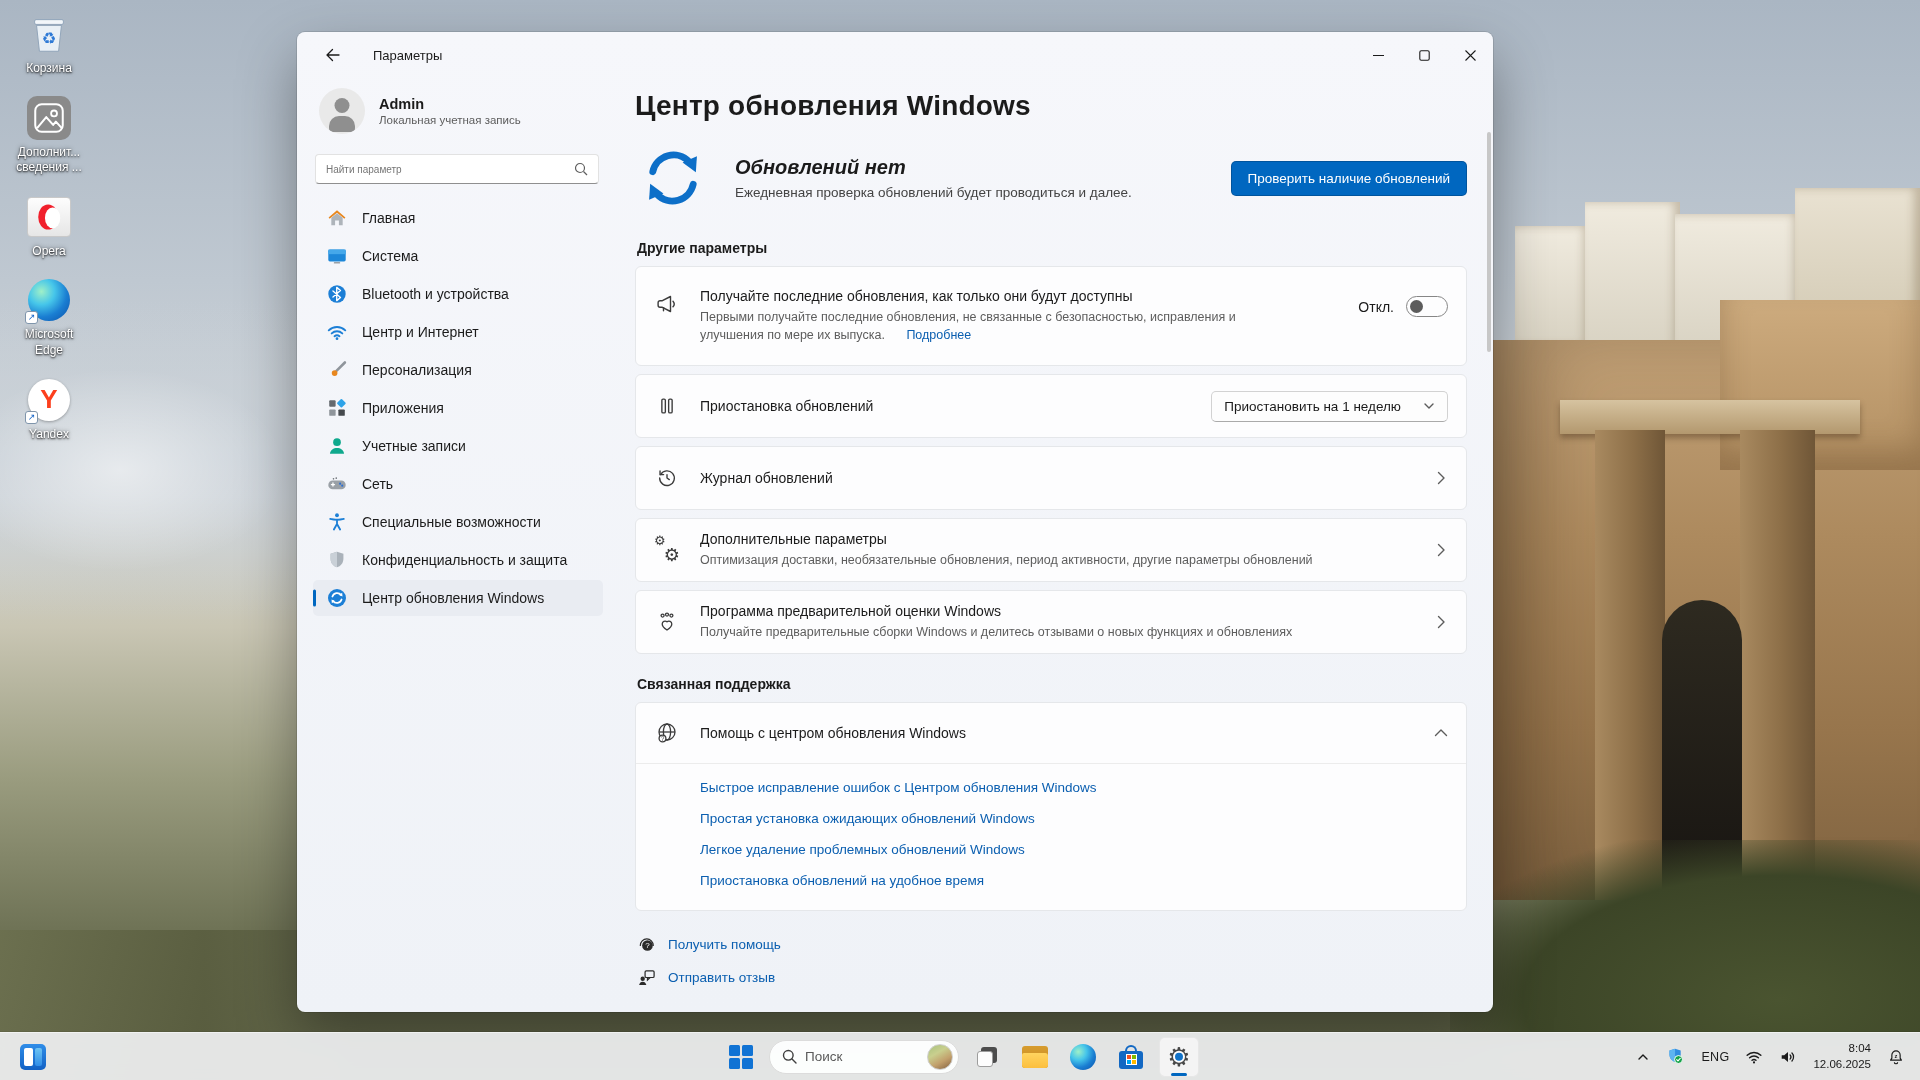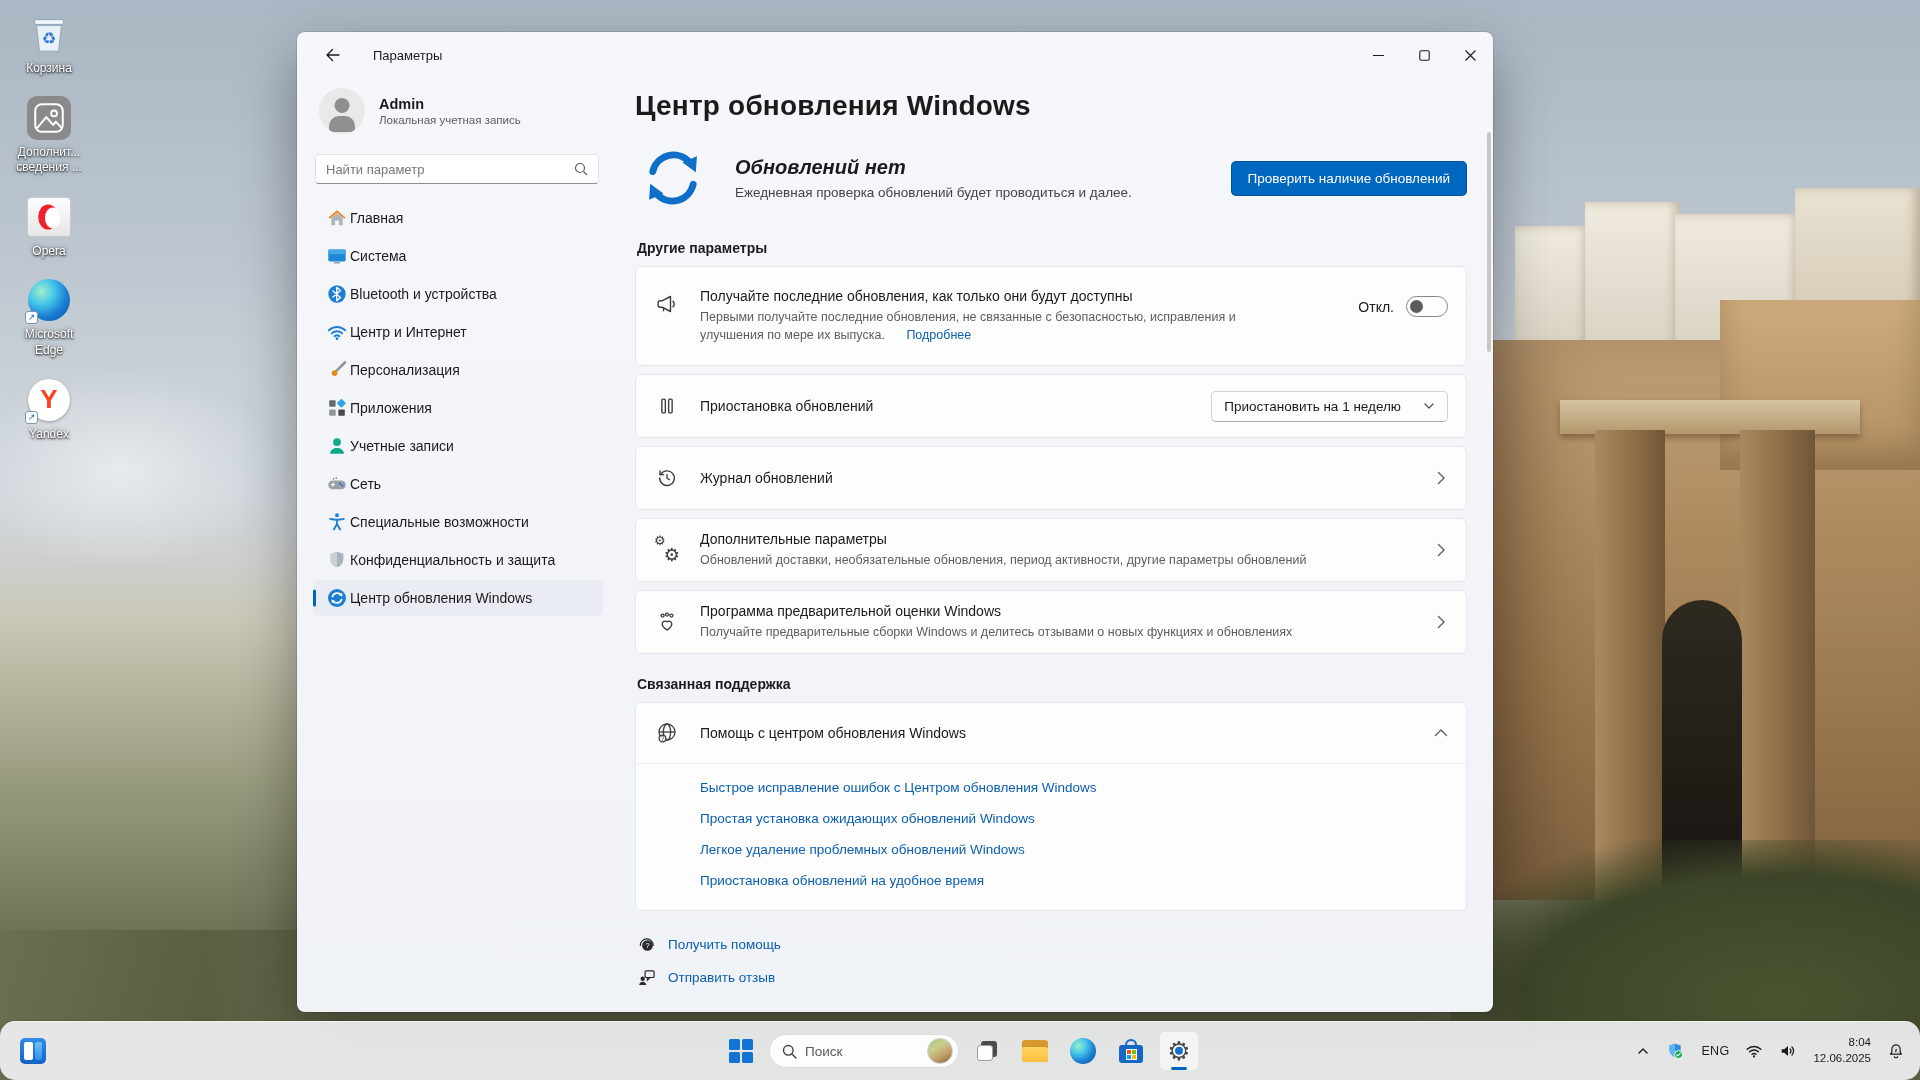--- a/index.html
+++ b/index.html
@@ -73,23 +73,23 @@
   
   .sidebar { width:318px; flex:0 0 auto; padding:4px 12px 0 16px; }
   .user { display:flex; align-items:center; gap:14px; padding:6px 6px 20px 6px; }
   .avatar { width:46px; height:46px; border-radius:50%; background:#e9e9e9; position:relative; overflow:hidden; flex:0 0 auto; }
   .avatar .head { position:absolute; left:50%; top:10px; transform:translateX(-50%); width:15px; height:15px; border-radius:50%; background:#8f8f8f; }
   .avatar .torso { position:absolute; left:50%; top:28px; transform:translateX(-50%); width:26px; height:16px; border-radius:10px 10px 4px 4px; background:#8f8f8f; }
   .user-name { font-size:14.5px; font-weight:bold; }
   .user-sub { font-size:11.5px; color:#5d5d5d; margin-top:2px; }
   .search-box { height:30px; background:#fff; border:1px solid #e2e2e2; border-bottom:1px solid #8f8f8f; border-radius:4px;
     display:flex; align-items:center; padding:0 10px; margin:0 4px 16px 2px; cursor:text; }
-  .search-box .ph { flex:1; font-size:13px; color:#767676; }
+  .search-box .ph { flex:1; font-size:10px; color:#767676; }
   .nav { display:flex; flex-direction:column; gap:2px; }
-  .nav-item { height:36px; border-radius:5px; display:flex; align-items:center; gap:2px; padding:0 10px 0 12px;
+  .nav-item { height:36px; border-radius:5px; display:flex; align-items:center; gap:14px; padding:0 10px 0 12px;
     font-size:14px; position:relative; cursor:pointer; }
   .nav-item.selected { background:#e9ecf2; }
   .sel-pill { position:absolute; left:0; top:50%; transform:translateY(-50%); width:3px; height:17px; border-radius:2px;
     background:var(--accent,#0067C0); }
   .nav-ic { width:23px; height:23px; flex:0 0 auto; display:flex; align-items:center; justify-content:center; }
 
   
   .main { flex:1; padding:0 26px 0 20px; position:relative; min-width:0; }
   .page-title { font-size:28px; font-weight:600; margin:12px 0 22px 0; letter-spacing:.2px; }
   .hero { display:flex; align-items:center; gap:28px; margin:10px 0 28px 4px; }
@@ -116,23 +116,23 @@
   .help-card { background:#fdfdfe; border:1px solid #e5e7ea; border-radius:6px; margin-bottom:8px; }
   .help-head { display:flex; align-items:center; padding:18px 18px; cursor:pointer; }
   .help-links { border-top:1px solid #ececec; padding:16px 18px 22px 64px; display:flex; flex-direction:column; gap:16px; }
   .hlink { font-size:13.5px; color:var(--link,#0B5FB0); cursor:pointer; }
   .footer-links { margin-top:24px; display:flex; flex-direction:column; gap:14px; padding-left:2px; }
   .f-row { display:flex; align-items:center; gap:12px; cursor:pointer; }
   .f-row .flbl { font-size:13.5px; color:var(--link,#0B5FB0); }
   .scroll-thumb { position:absolute; right:2px; top:100px; width:4px; height:220px; background:#c7c7c7; border-radius:2px; cursor:pointer; }
 
   
-  .taskbar { position:absolute; left:0; right:0; bottom:0; height:59px; z-index:10;
+  .taskbar { position:absolute; left:0; right:0; bottom:0; height:48px; z-index:10;
     background:rgba(243,244,246,.90); backdrop-filter:blur(8px); border-top:1px solid rgba(255,255,255,.5);
-    box-shadow:0 -1px 0 rgba(0,0,0,.06);border-radius:15px; }
+    box-shadow:0 -1px 0 rgba(0,0,0,.06); }
   .widgets-button { position:absolute; left:14px; top:50%; transform:translateY(-50%); width:38px; height:38px; border-radius:5px;
     display:flex; align-items:center; justify-content:center; cursor:pointer; }
   .widgets-glyph { width:26px; height:26px; border-radius:5px; background:linear-gradient(180deg,#2f8de8,#1261c4); position:relative; }
   .widgets-glyph .wl { position:absolute; left:4px; top:4px; width:9px; height:18px; background:#fff; border-radius:2px; }
   .widgets-glyph .wr { position:absolute; right:4px; top:4px; width:7px; height:18px; background:linear-gradient(180deg,#6ec4f2,#2f8de8); border-radius:2px; }
   .tb-center { position:absolute; left:50%; top:0; transform:translateX(-50%); height:100%; display:flex; align-items:center; gap:8px; }
   .tb-icon { width:40px; height:40px; border-radius:6px; display:flex; align-items:center; justify-content:center; position:relative; cursor:pointer; }
   .tb-icon.active { background:rgba(255,255,255,.6); box-shadow:inset 0 0 0 1px rgba(0,0,0,.05); }
   .run-indicator { position:absolute; bottom:1px; left:50%; transform:translateX(-50%); width:16px; height:3px; border-radius:2px; background:var(--accent,#0067C0); }
   .start-glyph { width:24px; height:24px; display:grid; grid-template-columns:1fr 1fr; grid-template-rows:1fr 1fr; gap:2px; }
@@ -493,21 +493,21 @@
 
       <div class="card">
         <span class="cicon">
           <span style="position:relative;width:26px;height:26px;display:block;">
             <span style="position:absolute;left:0;top:-4px;font-size:13px;color:#3b3b3b;">⚙</span>
             <span style="position:absolute;right:0;bottom:-3px;font-size:18px;color:#3b3b3b;">⚙</span>
           </span>
         </span>
         <span class="ctext">
           <div class="ctitle">Дополнительные параметры</div>
-          <div class="cdesc">Обновлений доставки, необязательные обновления, период активности, другие параметры обновлений</div>
+          <div class="cdesc">Оптимизация доставки, необязательные обновления, период активности, другие параметры обновлений</div>
         </span>
         <span class="chev">
           <svg width="14" height="14" viewBox="0 0 14 14">
               <path d="M4.5 1.5 10 7l-5.5 5.5" stroke="#5c5c5c" stroke-width="1.4" fill="none" stroke-linecap="round" stroke-linejoin="round"></path>
             </svg>
         </span>
       </div>
 
       <div class="card">
         <span class="cicon">

